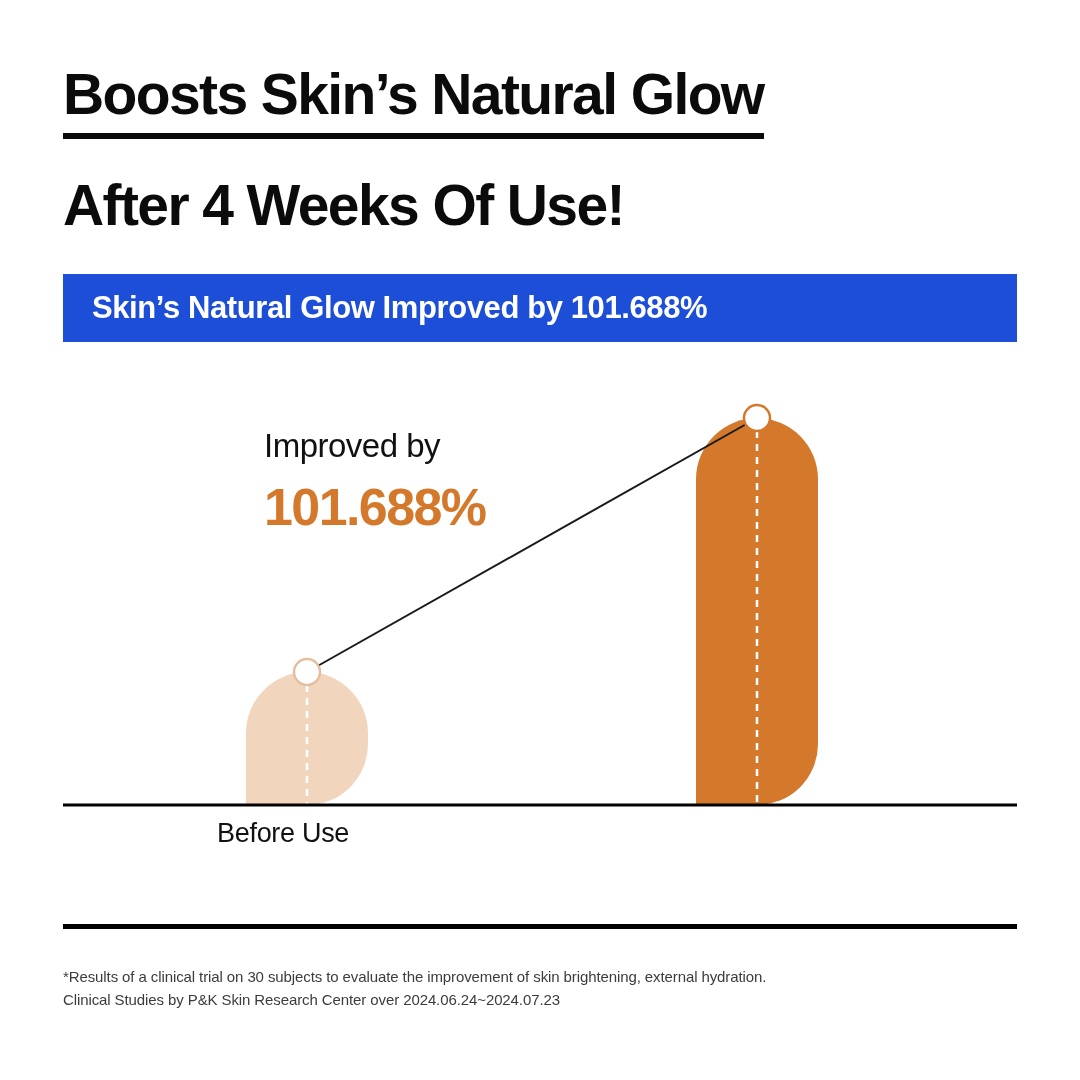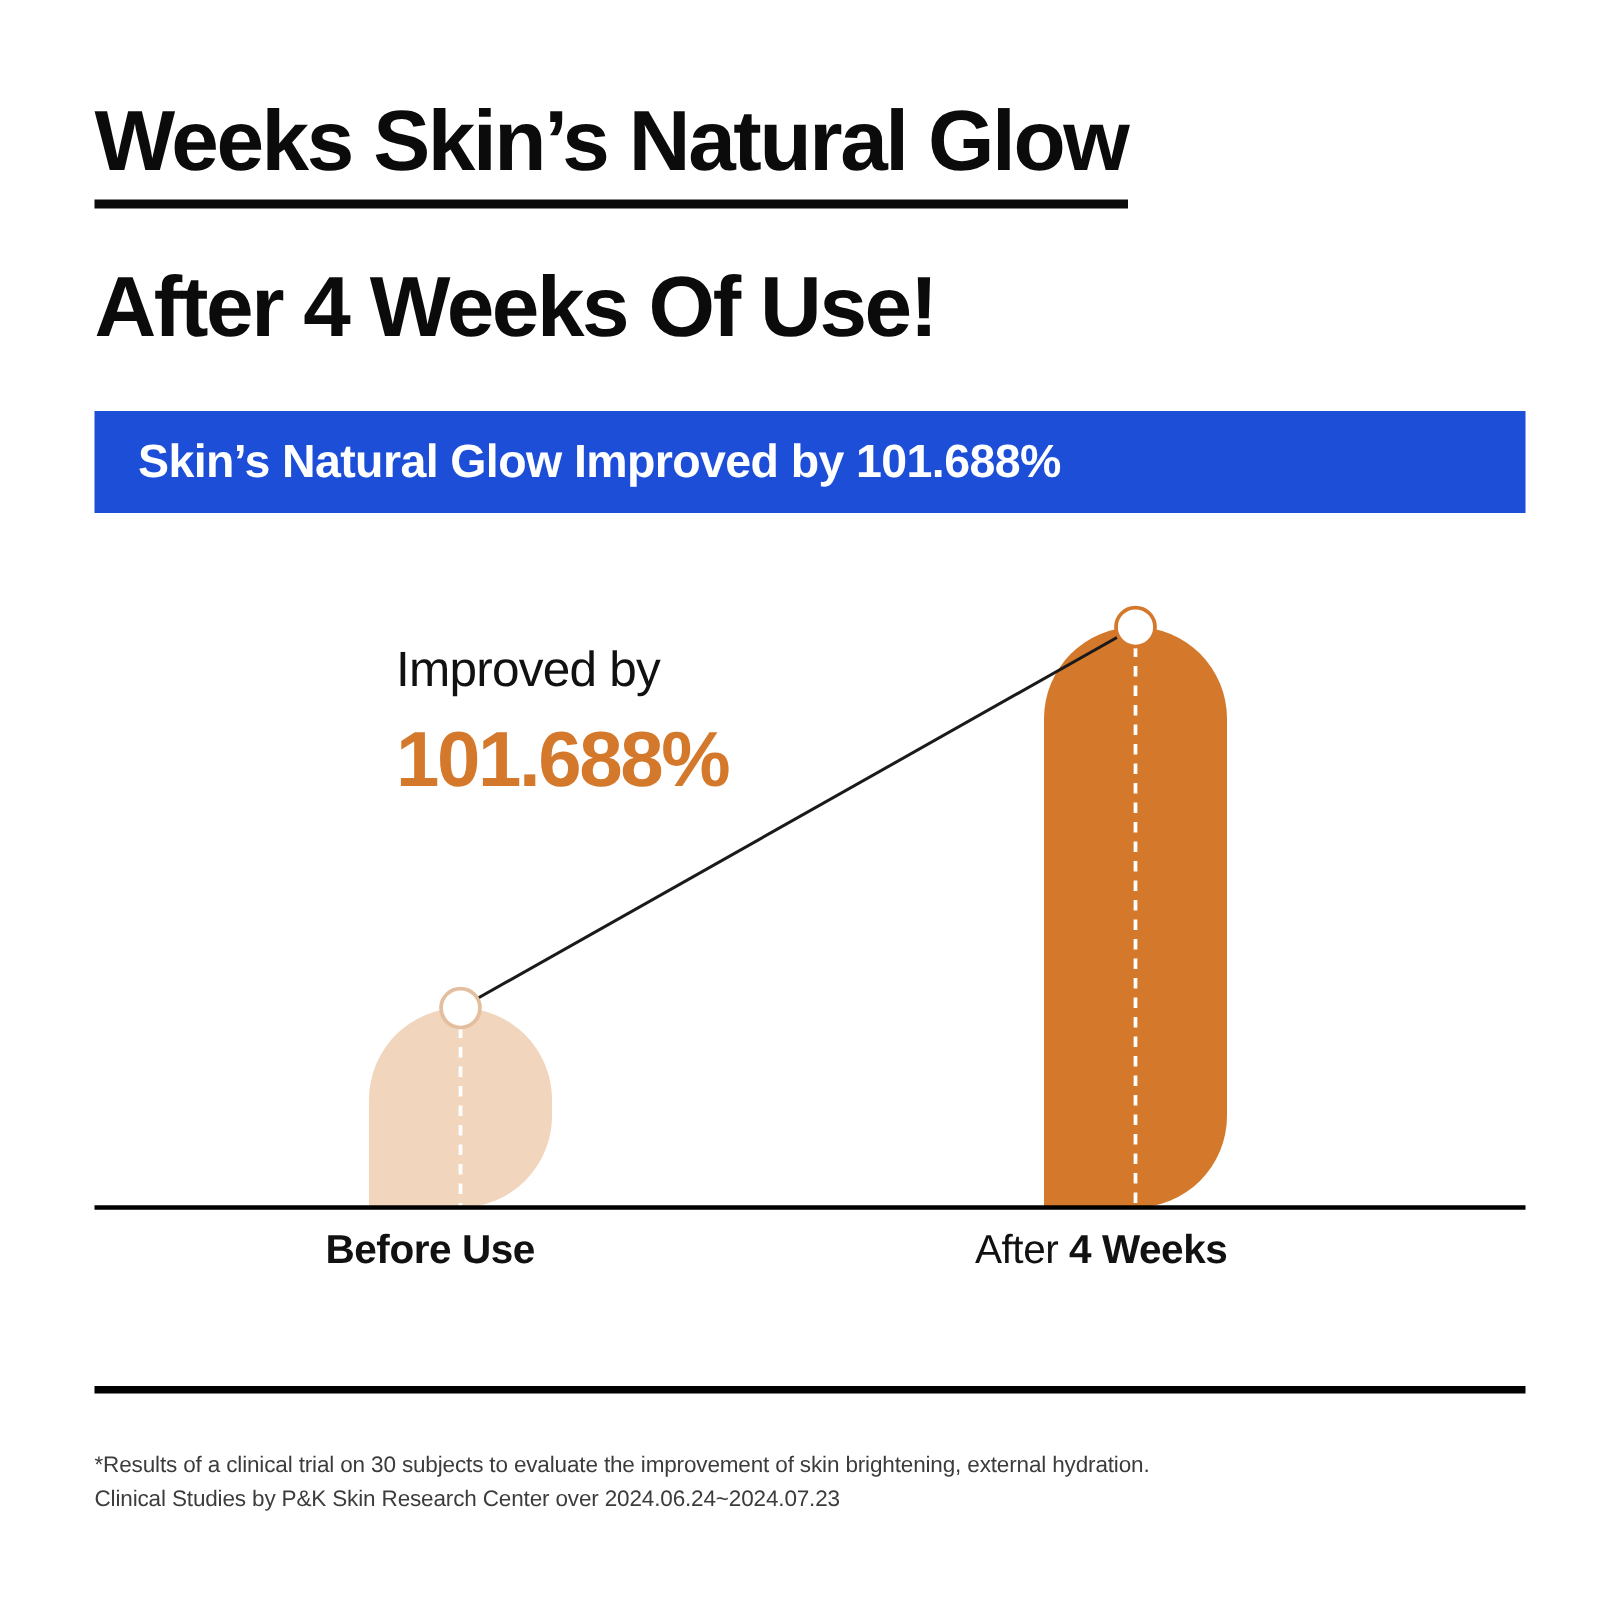--- a/index.html
+++ b/index.html
@@ -105,21 +105,21 @@
   .cat-label {
     position: absolute;
     top: 818px;
     font-size: 27px;
     color: #111111;
     white-space: nowrap;
     letter-spacing: -0.3px;
   }
   .cat-label.left {
     left: 217px;
-    font-weight: 700;
+    font-weight: 400;
     text-align: right;
   }
   .cat-label.right {
     left: 650px;
     font-weight: 500;
   }
   .cat-label .strong {
     font-weight: 700;
   }
 
@@ -145,21 +145,21 @@
   .footnote div {
     white-space: nowrap;
   }
 </style>
 </head>
 <body>
 
 <div class="page">
 
   <div class="headline">
-    <div class="headline-line underlined">Weeks Skin’s Natural Glow</div>
+    <div class="headline-line underlined">Boosts Skin’s Natural Glow</div>
     <div class="headline-line headline-line2">After 4 Weeks Of Use!</div>
   </div>
 
   <div class="banner">
     <div class="banner-text">Skin’s Natural Glow Improved by 101.688%</div>
   </div>
 
   <div class="chart">
 
     <svg class="chart-svg" width="1080" height="1080" viewBox="0 0 1080 1080">
@@ -191,23 +191,20 @@
       <line x1="63" y1="805" x2="1017" y2="805" stroke="#000000" stroke-width="3"></line>
     </svg>
 
     <div class="callout">
       <div class="callout-label">Improved by</div>
       <div class="callout-value">101.688%</div>
     </div>
 
     <div class="cat-label left">Before Use</div>
 
-    <div class="cat-label right">
-      <span>After </span><span class="strong">4 Weeks</span>
-    </div>
   </div>
 
   <div class="footer-rule"></div>
 
   <div class="footnote">
     <div>*Results of a clinical trial on 30 subjects to evaluate the improvement of skin brightening, external hydration.</div>
     <div>Clinical Studies by P&amp;K Skin Research Center over 2024.06.24~2024.07.23</div>
   </div>
 
 </div>

